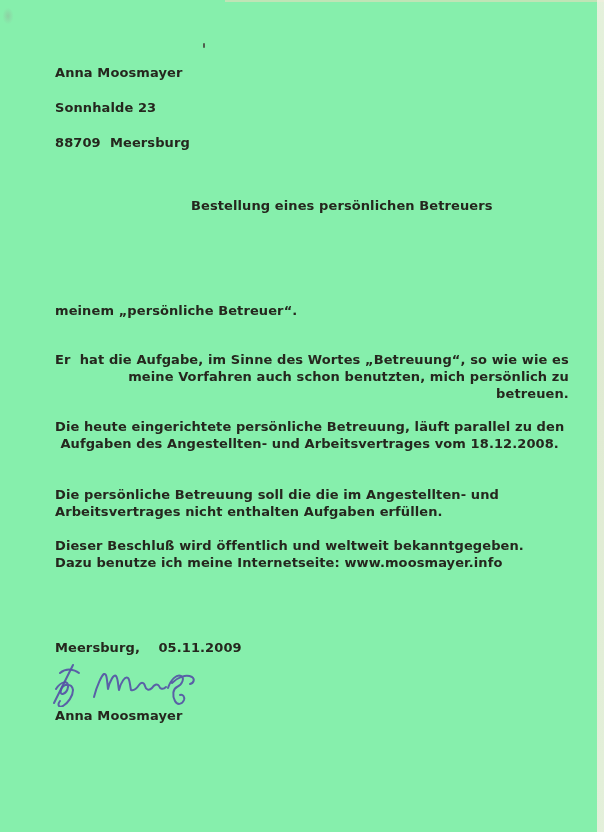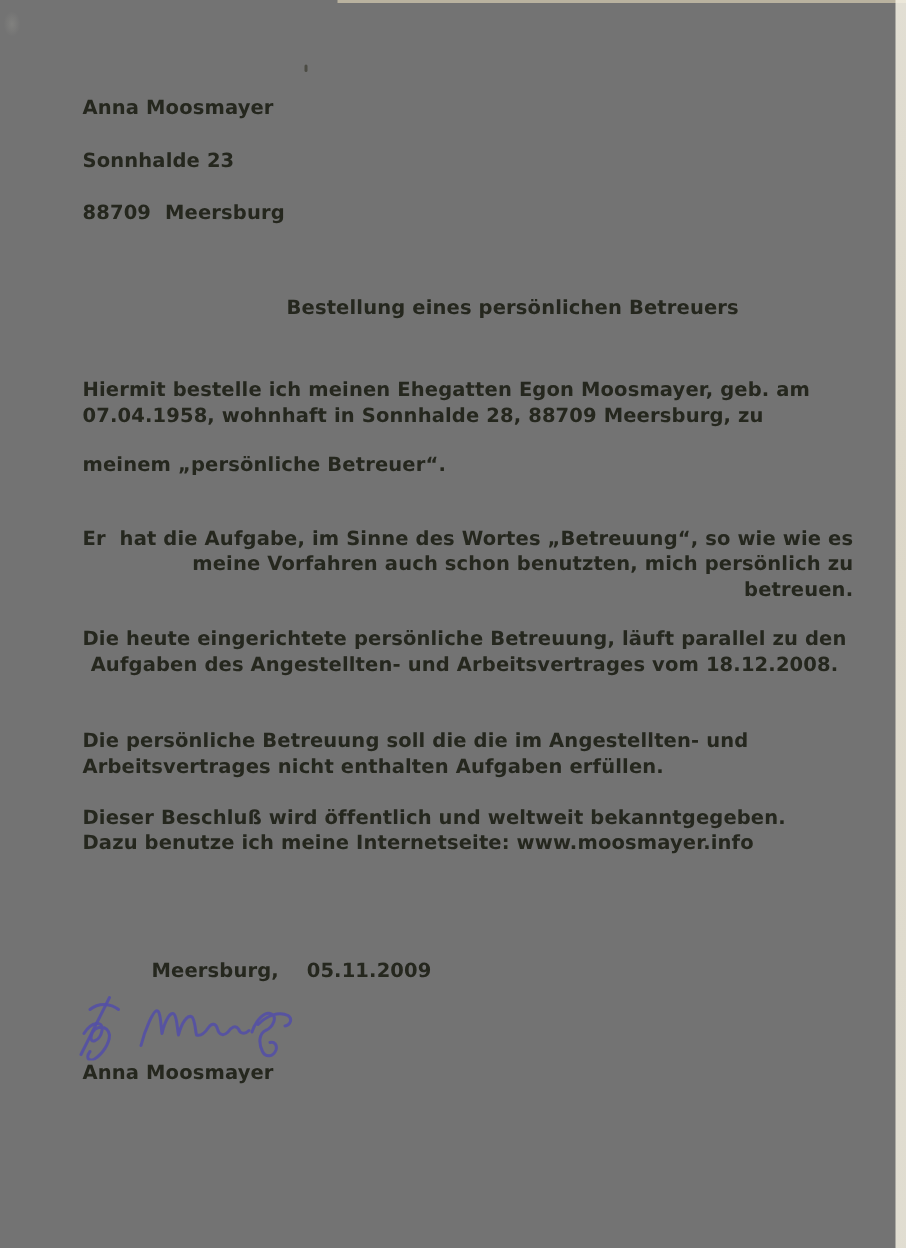--- a/index.html
+++ b/index.html
@@ -1,20 +1,20 @@
 <!DOCTYPE html>
 <html lang="de"><head>
 <meta charset="utf-8">
 <title>Scanned Letter</title>
 <style>
   html,body{margin:0;padding:0;background:#888;}
   .page{
     position:relative;
     width:604px;height:832px;
-    background:#737373;
+    background:#86efac;
     overflow:hidden;
     font-family:"DejaVu Sans","Liberation Sans",sans-serif;
   }
   .t{
     position:absolute;
     font-size:13px;
     line-height:17px;
     font-weight:700;
     color:#25271e;
     white-space:pre-wrap;
@@ -24,21 +24,21 @@
   .dateline{left:287px;top:64px;}
   .sender-street{left:55px;top:99px;}
   .sender-city{left:55px;top:134px;}
   .title{left:150px;top:197px;margin-left:41px;}
   .p1{left:55px;top:252px;}
   .p1-cont{left:55px;top:302px;}
   .p2{left:55px;top:351px;text-align:right;}
   .p3{left:55px;top:418px;text-align:center;}
   .p4{left:55px;top:486px;}
   .p5{left:55px;top:537px;}
-  .closing{left:55px;top:639px;margin-left:46px;}
+  .closing{left:55px;top:639px;}
   .signer{left:55px;top:707px;}
   .signature{
     position:absolute;left:46px;top:659px;
     width:150px;height:48px;
   }
   .signature path{
     fill:none;
     stroke:#5450a5;
     stroke-width:2;
     stroke-linecap:round;
@@ -74,22 +74,20 @@
   <div class="edge-right"></div>
   <div class="smudge"></div>
   <div class="speck"></div>
 
   <div class="t sender-name">Anna Moosmayer</div>
   <div class="t sender-street">Sonnhalde 23</div>
   <div class="t sender-city">88709  Meersburg</div>
 
   <div class="t title">Bestellung eines persönlichen Betreuers</div>
 
-  <div class="t p1">Hiermit bestelle ich meinen Ehegatten Egon Moosmayer, geb. am
-07.04.1958, wohnhaft in Sonnhalde 28, 88709 Meersburg, zu</div>
   <div class="t p1-cont">meinem „persönliche Betreuer“.</div>
   <div class="t p2">Er  hat die Aufgabe, im Sinne des Wortes „Betreuung“, so wie wie es
 meine Vorfahren auch schon benutzten, mich persönlich zu
 betreuen.</div>
   <div class="t p3">Die heute eingerichtete persönliche Betreuung, läuft parallel zu den
 Aufgaben des Angestellten- und Arbeitsvertrages vom 18.12.2008.</div>
   <div class="t p4">Die persönliche Betreuung soll die die im Angestellten- und
 Arbeitsvertrages nicht enthalten Aufgaben erfüllen.</div>
   <div class="t p5">Dieser Beschluß wird öffentlich und weltweit bekanntgegeben.
 Dazu benutze ich meine Internetseite: www.moosmayer.info</div>

